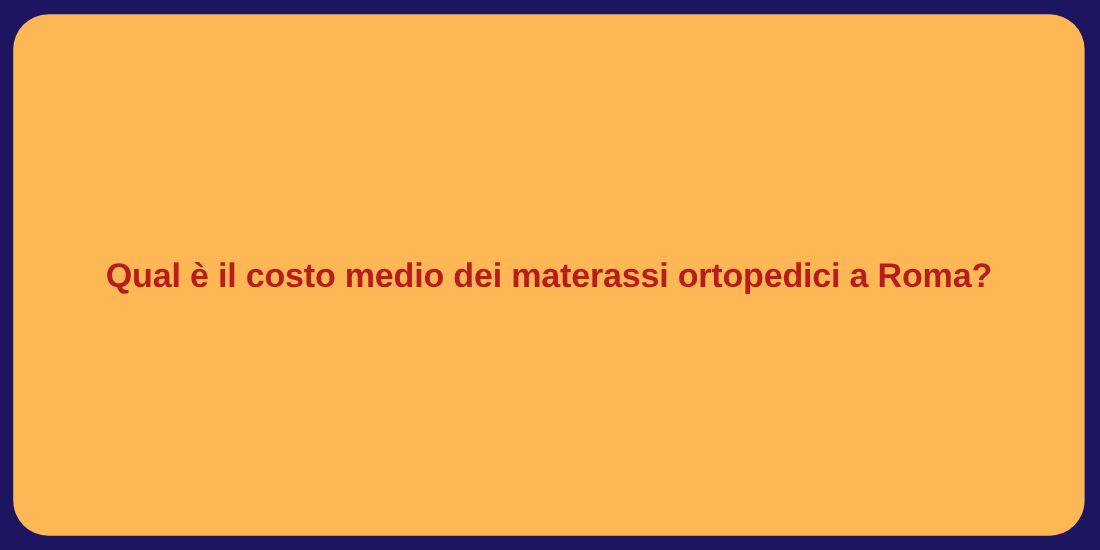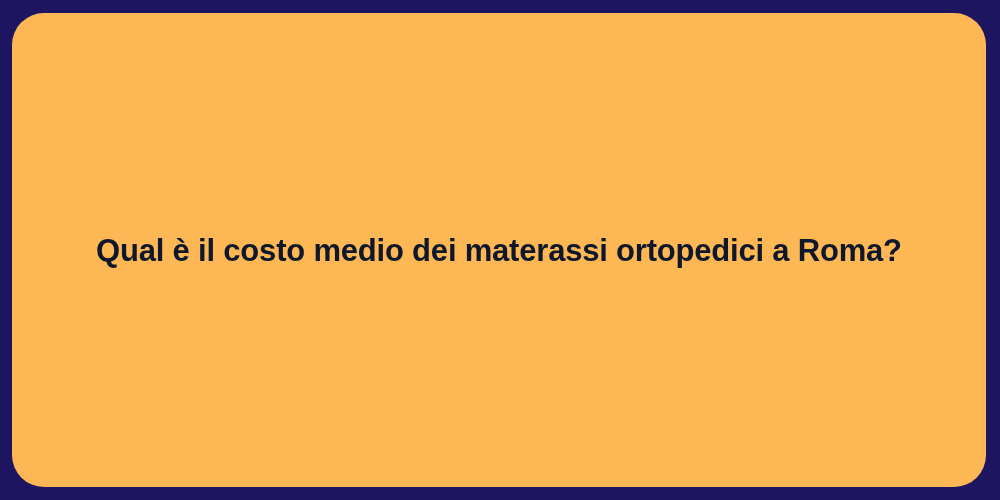--- a/index.html
+++ b/index.html
@@ -59,16 +59,16 @@
     text-align: center;
     white-space: nowrap;
   }
 </style>
 </head>
 <body>
 
 <div id="card-frame" style="background: rgb(29, 21, 96);">
   <div id="card-panel" style="background: rgb(253, 184, 85);">
     <div id="question-block">
-      <h1 id="question-text" style="color: #0f172a; font-size: 31px;">Qual è il costo medio dei materassi ortopedici a Roma?</h1>
+      <h1 id="question-text" style="color: #b91c1c; font-size: 31px;">Qual è il costo medio dei materassi ortopedici a Roma?</h1>
     </div>
   </div>
 </div>
 
 </body></html>

